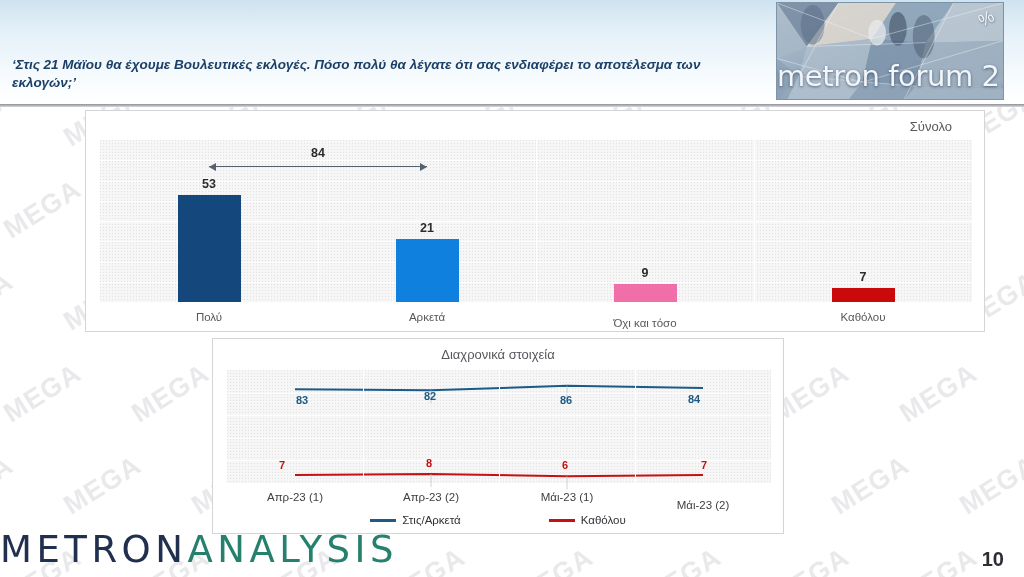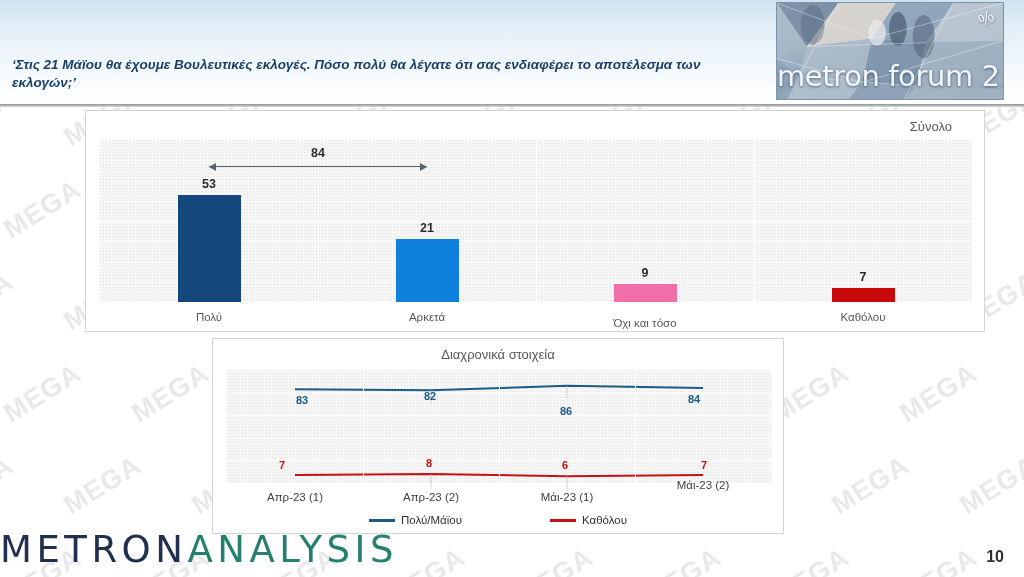--- a/index.html
+++ b/index.html
@@ -245,21 +245,21 @@
     font-size: 37px;
     letter-spacing: 4.5px;
     white-space: nowrap;
   }
   #logo-metron   { color: #21304f; }
   #logo-analysis { color: #26806e; }
 
   #page-number {
     position: absolute;
     right: 20px; top: 548px;
-    font-size: 16px;
+    font-size: 20px;
     font-weight: bold;
     color: #2b2f33;
     z-index: 2;
   }
 </style>
 </head>
 <body>
 
 <div id="watermark-layer">
     <div class="wm" style="left: 0px; top: 10px;">MEGA</div>
@@ -417,36 +417,36 @@
   <div class="hgrid" style="top: 22.6px;"></div>
       <div class="hgrid" style="top: 45.2px;"></div>
       <div class="hgrid" style="top: 67.8px;"></div>
       <div class="hgrid" style="top: 90.4px;"></div>
       <div class="vgrid" style="left: 136px;"></div>
       <div class="vgrid" style="left: 272px;"></div>
       <div class="vgrid" style="left: 408px;"></div>
     </div>
 <div class="pt-label pt-blue" style="left: 83px; top: 55.21px;">83</div>
     <div class="pt-label pt-blue" style="left: 211px; top: 51px; text-align: center;">82</div>
-    <div class="pt-label pt-blue" style="left: 347px; top: 66px;">86</div>
+    <div class="pt-label pt-blue" style="left: 347px; top: 55px;">86</div>
     <div class="pt-label pt-blue" style="left: 475px; top: 54.08px;">84</div>
     <div class="pt-label pt-red" style="left: 66px; top: 120.09px;">7</div>
     <div class="pt-label pt-red" style="left: 213px; top: 117.96px;">8</div>
     <div class="pt-label pt-red" style="left: 349px; top: 120.22px;">6</div>
     <div class="pt-label pt-red" style="left: 488px; top: 120.09px;">7</div>
     <div class="x-cat" style="left: 12px; width: 140px; top: 152px;">Απρ-23 (1)</div>
     <div class="x-cat" style="left: 148px; width: 140px; top: 152px;">Απρ-23 (2)</div>
     <div class="x-cat" style="left: 284px; width: 140px; top: 152px;">Μάι-23 (1)</div>
-    <div class="x-cat" style="left: 420px; width: 140px; top: 140px; text-align: center;">Μάι-23 (2)</div>
+    <div class="x-cat" style="left: 420px; width: 140px; top: 160px; text-align: center;">Μάι-23 (2)</div>
   </div>
 
 <div id="legend">
     <div class="legend-item">
       <span class="legend-swatch" style="background: rgb(29, 91, 135);"></span>
-      <span class="legend-text">Πολύ/Μάϊου</span>
+      <span class="legend-text">Στις/Αρκετά</span>
     </div>
     <div class="legend-item">
       <span class="legend-swatch" style="background: rgb(196, 17, 17);"></span>
       <span class="legend-text">Καθόλου</span>
     </div>
   </div>
 
 <div id="footer-logo">
   <span id="logo-metron">METRON</span><span id="logo-analysis">ANALYSIS</span>
 </div>

